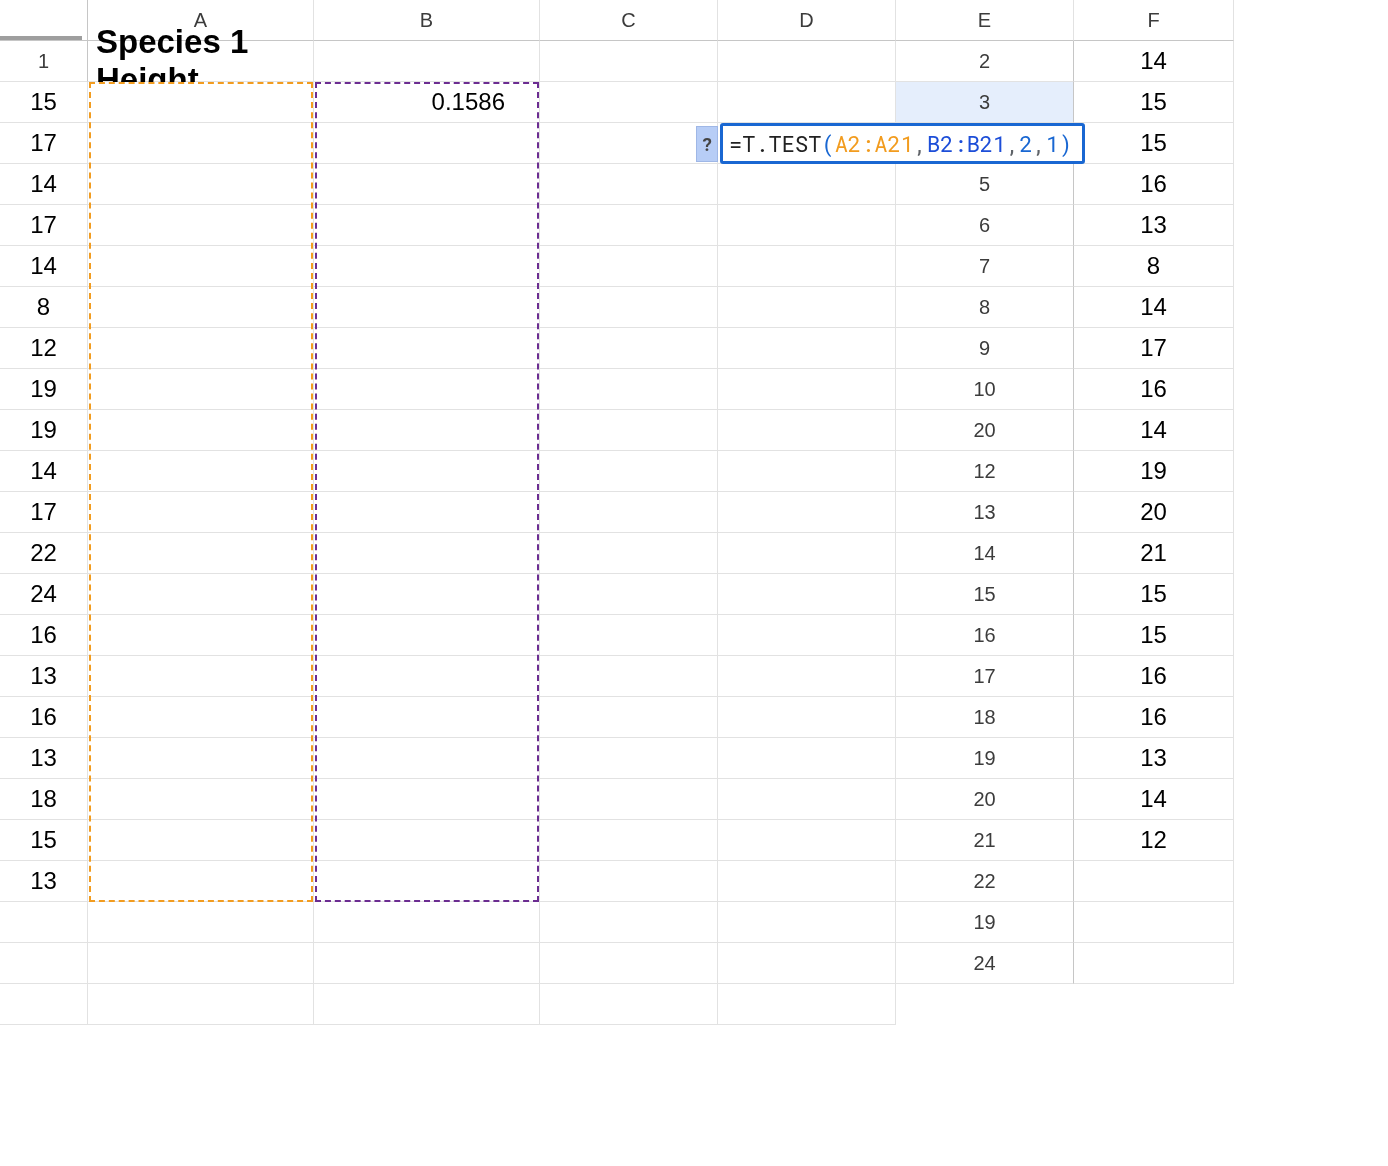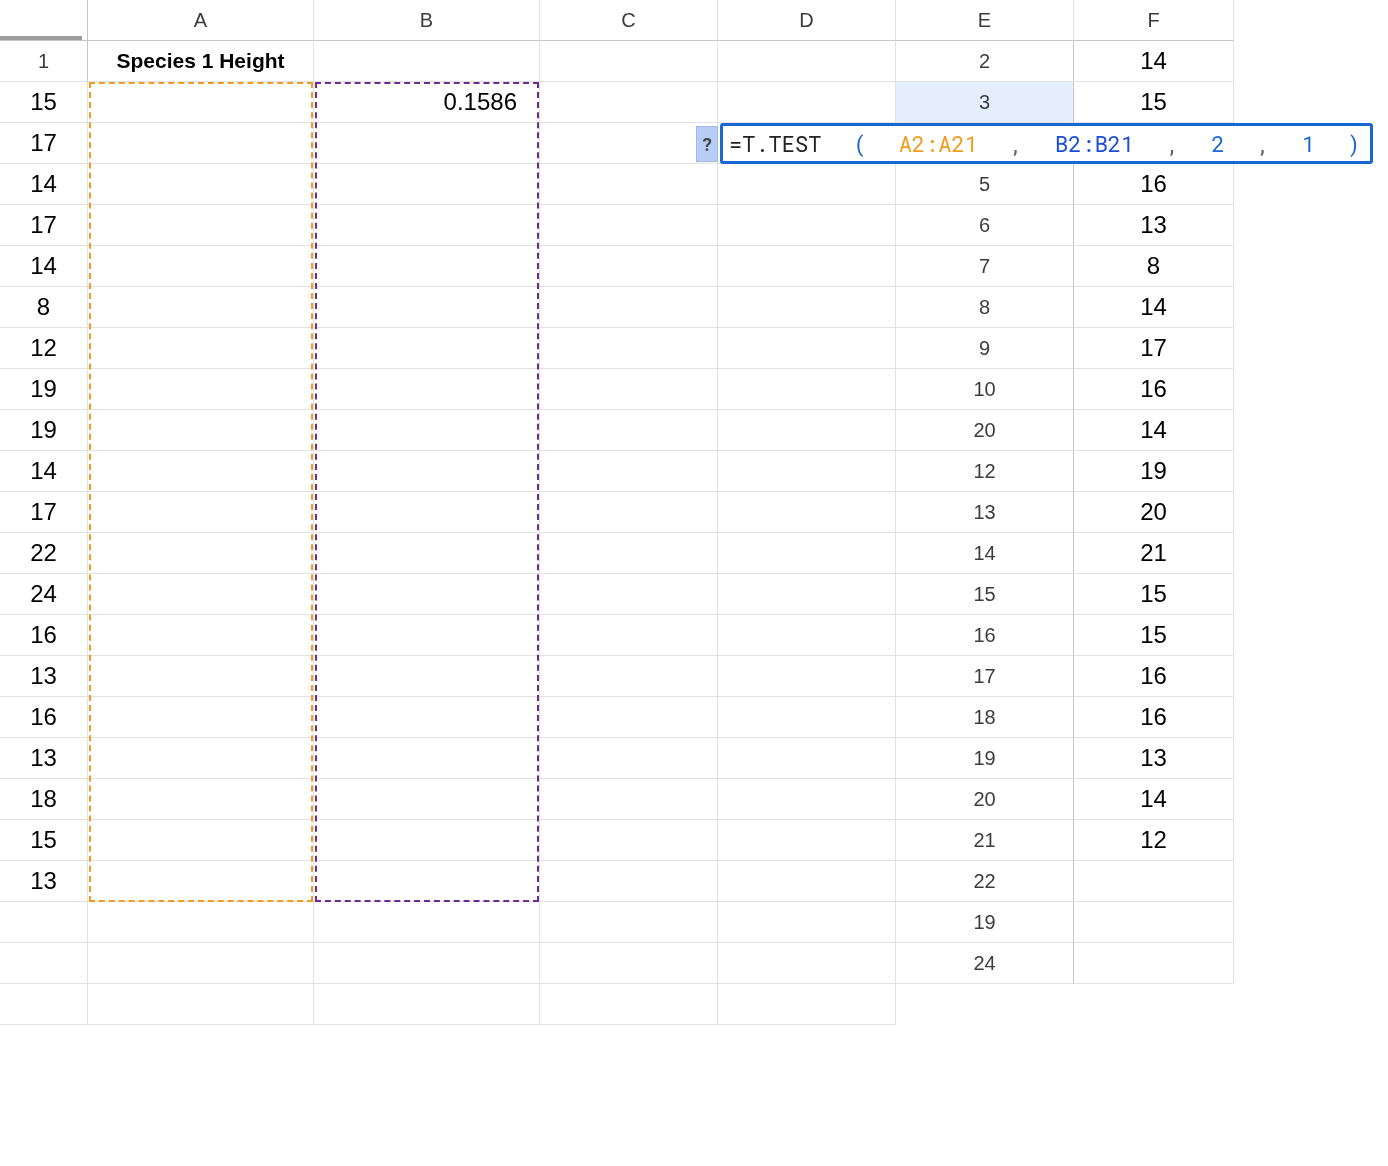--- a/index.html
+++ b/index.html
@@ -48,24 +48,24 @@
     border-bottom: 1px solid #e2e2e2;
     border-right: 1px solid #e2e2e2;
     display: flex; align-items: center;
     padding: 0 8px;
     font-size: 24px;
     color: #000;
     background: #ffffff;
     position: relative;
   }
   .cell.center { justify-content: center; }
-  .cell.right { justify-content: flex-end; padding-right: 22px; }
+  .cell.right { justify-content: flex-end; padding-right: 34px; }
   .cell.left { justify-content: flex-start; padding-left: 10px; }
   .bold { font-weight: 700; }
-  .bold-hdr { font-weight: 700; font-size: 21px; }
+  .bold-hdr { font-weight: 700; font-size: 33px; }
 
   
   .range-overlay {
     position: absolute;
     pointer-events: none;
     z-index: 50;
   }
   .range-a { border: 2px dashed #f29c1f; }
   .range-b { border: 2px dashed #6b2c91; }
 
@@ -89,21 +89,20 @@
     z-index: 81;
   }
   .formula-box {
     border: 3px solid #1967d2;
     border-radius: 3px;
     background: #ffffff;
     height: 41px;
     display: flex; align-items: center;
     padding: 0 10px 0 6px;
     white-space: nowrap;
-    gap: 32px;
   }
   .tok-fn   { color: #222; }
   .tok-par  { color: #1967d2; }
   .tok-rngA { color: #f29c1f; text-align: right; }
   .tok-comma{ color: #5f6368; }
   .tok-rngB { color: #1d4ed8; }
   .tok-num  { color: #1967d2; }
 
   .container { position: relative; }
 

